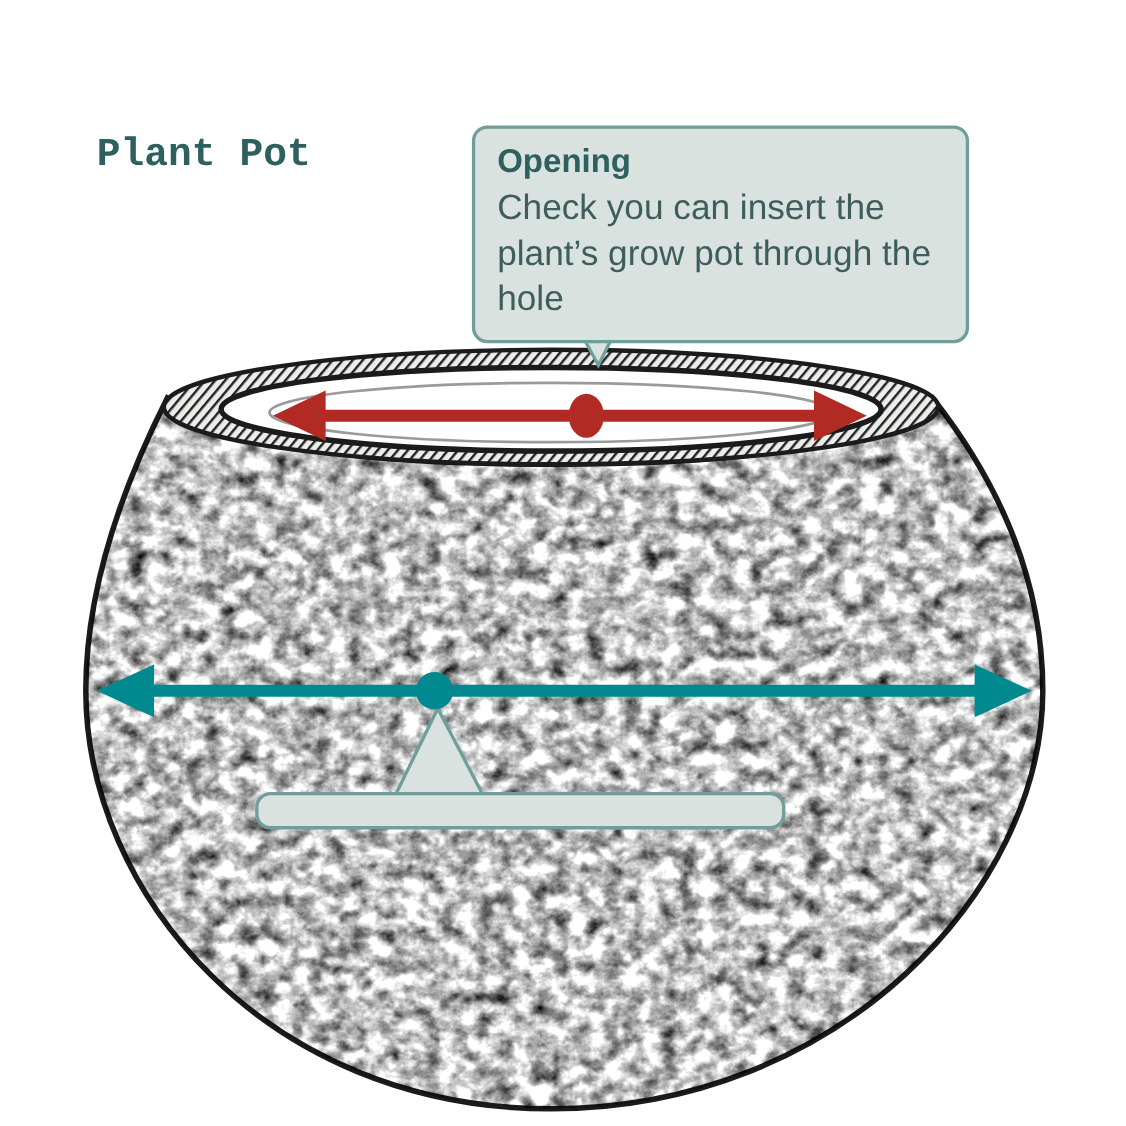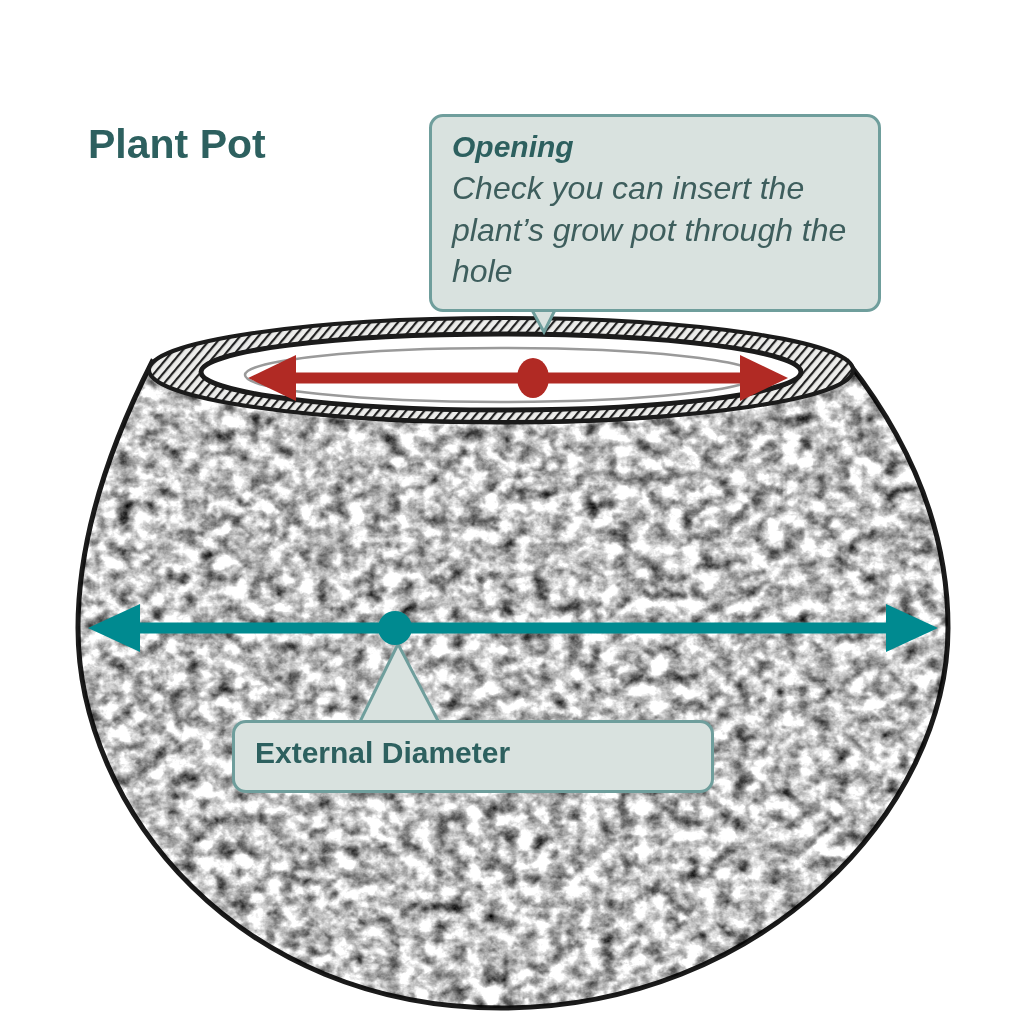--- a/index.html
+++ b/index.html
@@ -25,23 +25,24 @@
     fill: var(--callout-bg);
     stroke: var(--callout-border);
     stroke-width: 3;
   }
   .page-title {
     position: absolute;
     left: 88px;
     top: 118px;
     z-index: 2;
     color: var(--title-text);
-    font-size: 41px;
+    font-size: 36px;
     font-weight: bold;
     line-height: 1.28;
+    font-family: Liberation Mono, monospace;
   }
   .page-title span { display: block; }
   .callout {
     position: absolute;
     z-index: 2;
     box-sizing: border-box;
     background: var(--callout-bg);
     border: 3px solid var(--callout-border);
     border-radius: 14px;
     padding: 12px 20px 16px 20px;
@@ -56,21 +57,20 @@
   .callout .body {
     color: var(--body-text);
     font-size: 32px;
     font-weight: 500;
     line-height: 1.3;
   }
   .callout.opening {
     left: 429px;
     top: 114px;
     width: 452px;
-    font-style: italic;
   }
   .callout.external {
     left: 232px;
     top: 720px;
     width: 482px;
   }
 </style>
 </head>
 <body>
 
@@ -123,16 +123,15 @@
   <div class="page-title">
     <span>Plant Pot</span>
   </div>
 
   <div class="callout opening">
     <div class="heading">Opening</div>
     <div class="body">Check you can insert the plant’s grow pot through the hole</div>
   </div>
 
   <div class="callout external">
-    <div class="heading">External Diameter</div>
   </div>
 
 </div>
 
 </body></html>

